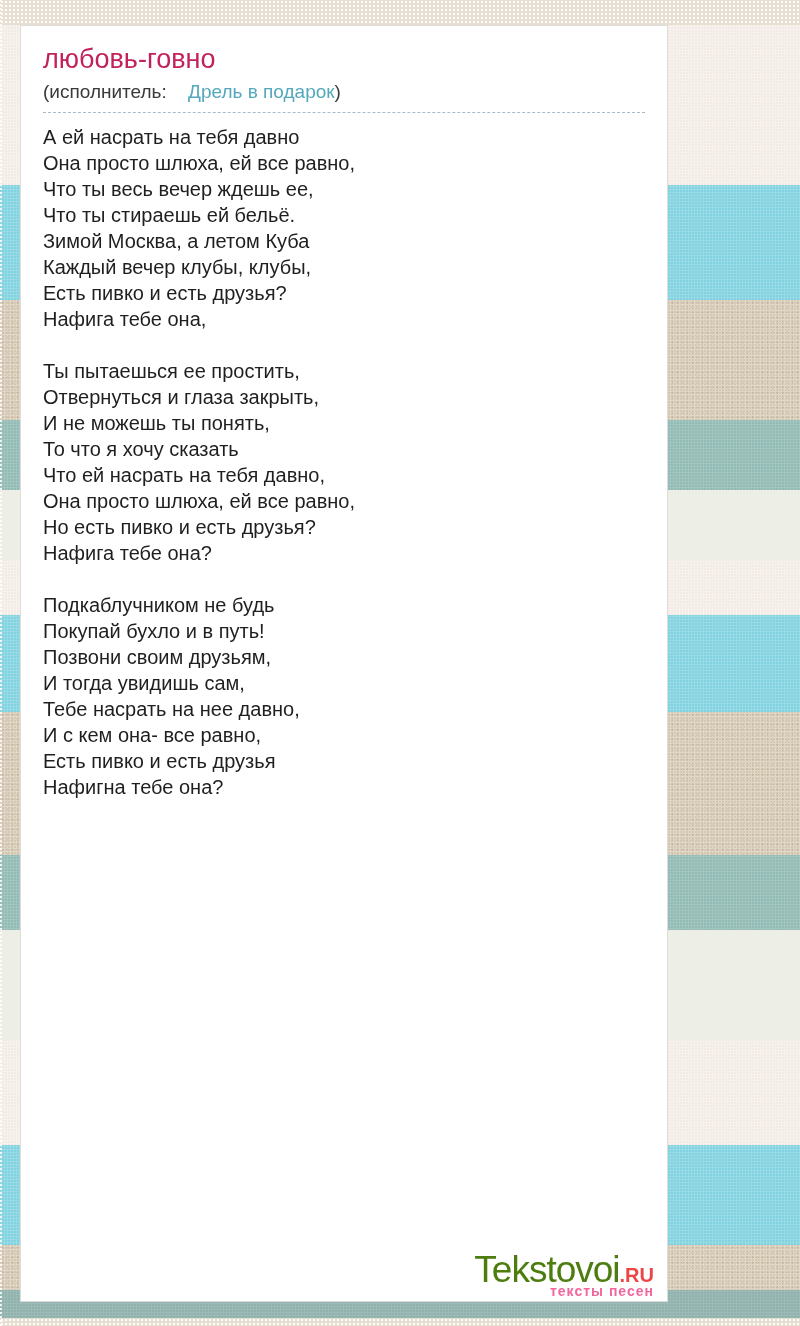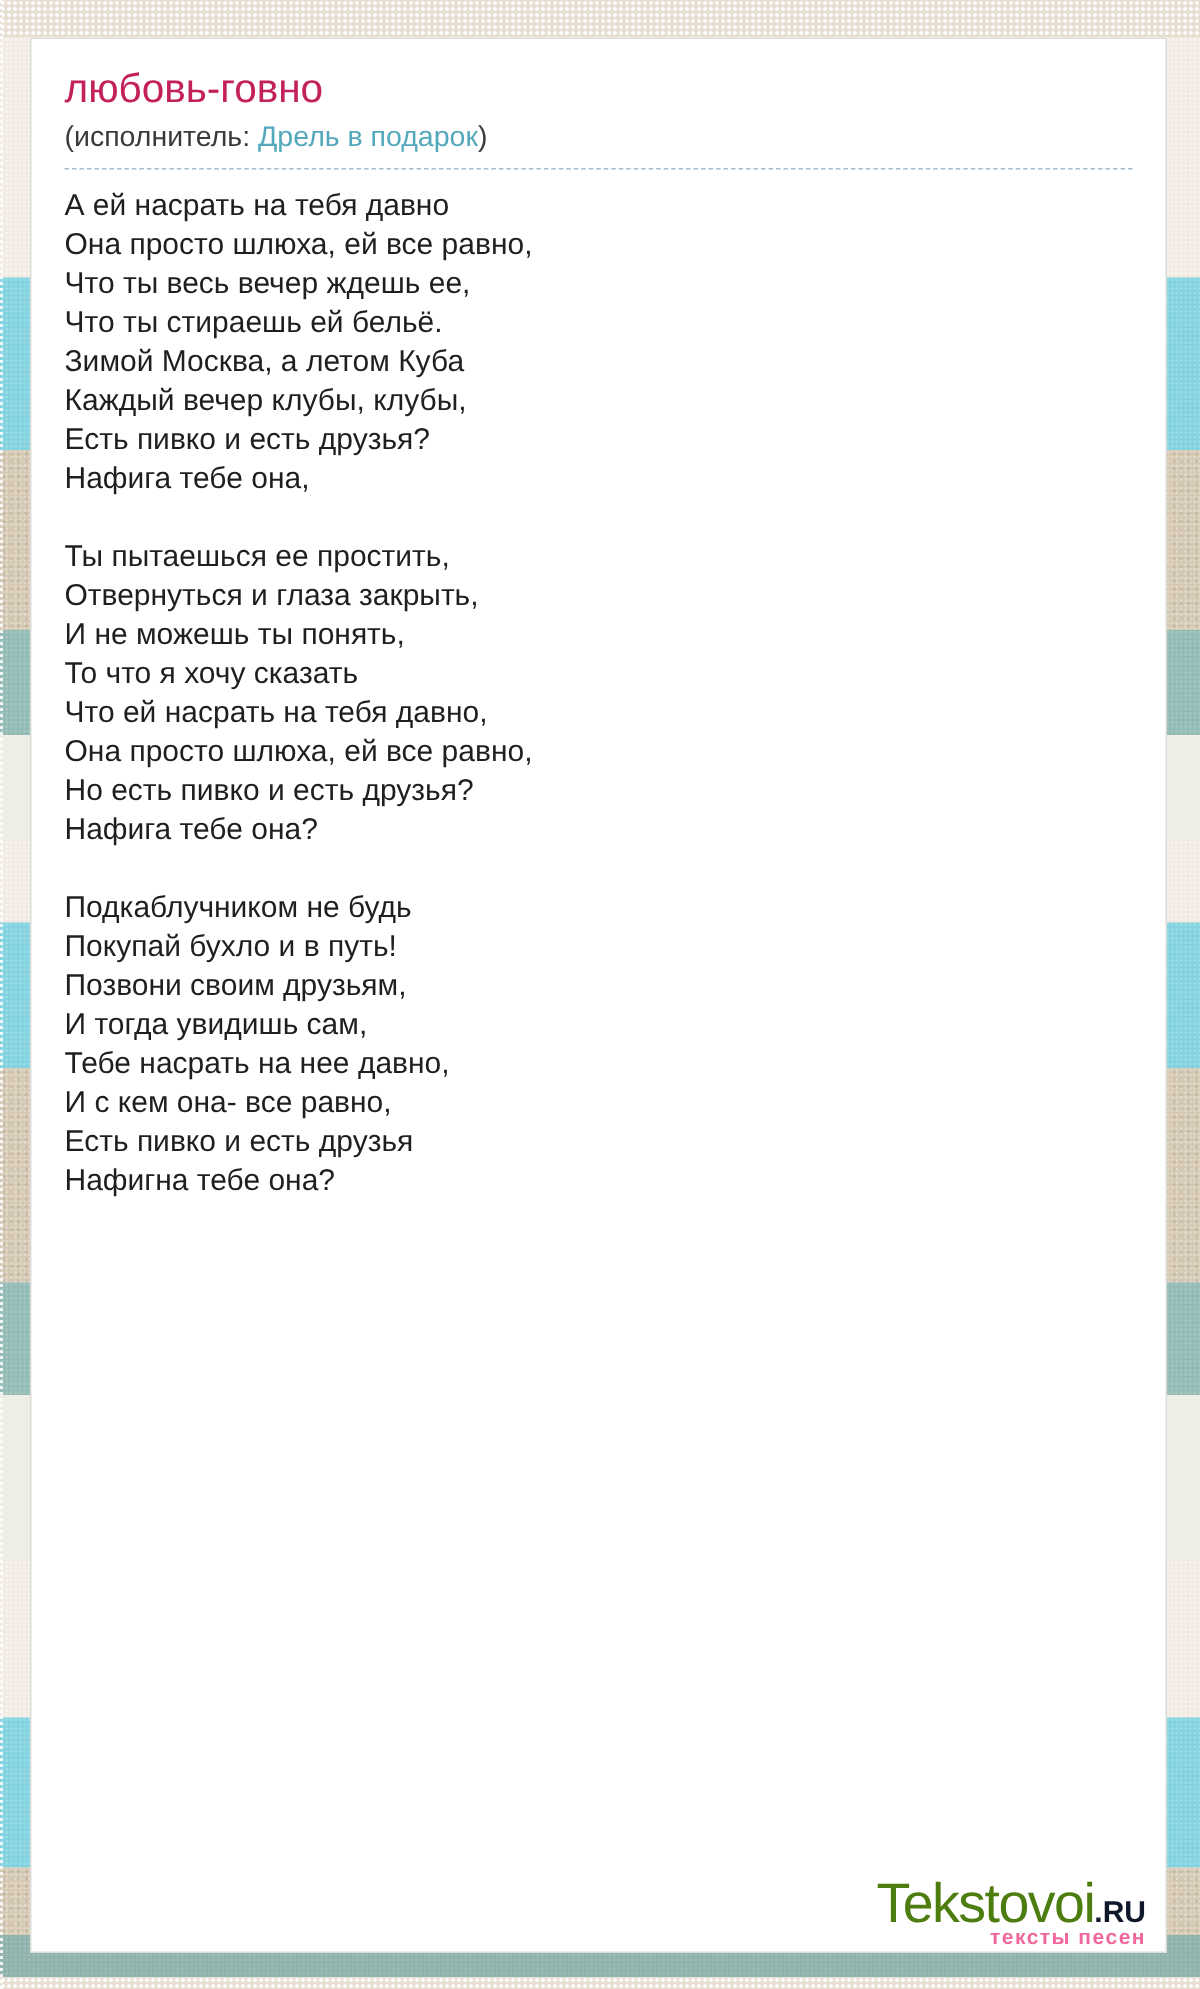--- a/index.html
+++ b/index.html
@@ -28,44 +28,44 @@
     background-image:radial-gradient(circle, rgba(255,255,255,.15) 1px, rgba(255,255,255,0) 1.2px);
     background-size:3px 3px;}
   .s-pale{background-color:#EDEFE7;}
   .s-footer{background-color:#8FB2AC;
     background-image:radial-gradient(circle, rgba(255,255,255,.12) 1px, rgba(255,255,255,0) 1.2px);
     background-size:3px 3px;}
   .edge-dots-left{position:absolute;left:0;top:0;width:2px;height:100%;z-index:2;
     background-image:repeating-linear-gradient(to bottom, rgba(255,255,255,.85) 0 2px, rgba(255,255,255,0) 2px 4px);}
   
   .panel{
-    position:absolute;left:20px;top:25px;width:758px;height:1277px;
+    position:absolute;left:20px;top:25px;width:648px;height:1277px;
     box-sizing:border-box;background:#FFFFFF;border:1px solid #DCDCD8;
     z-index:1;padding:18px 22px 0 22px;
   }
   .song-title{
     margin:0 0 7px 0;font-size:27px;line-height:30px;font-weight:normal;
     color:#C2215C;letter-spacing:0;
   }
   .artist-line{
     font-size:19px;line-height:22px;color:#3A3A3A;
     padding-bottom:9px;border-bottom:1px dashed #A4BCCD;
   }
-  .artist-link{color:#54A8BC;text-decoration:none;cursor:pointer;}
+  .artist-link{color:#54A8BC;text-decoration:none;cursor:pointer;margin-left:16px;}
   .lyrics{margin-top:11px;font-size:20px;line-height:26px;color:#1F1F1F;}
   .stanza{margin:0 0 26px 0;padding:0;}
   
   .logo{
     position:absolute;right:13px;bottom:3px;text-align:right;z-index:3;cursor:pointer;
   }
   .logo-main{
     font-size:37px;line-height:34px;font-weight:normal;color:#4d7c0f;letter-spacing:-1px;
   }
   .logo-tld{
-    font-size:20px;font-weight:bold;color:#0f172a;letter-spacing:0;
+    font-size:20px;font-weight:bold;color:#ef4444;letter-spacing:0;
   }
   .logo-tagline{
     font-size:14px;line-height:13px;font-weight:bold;color:#F0679D;
     margin-top:-2px;letter-spacing:1px;
   }
 </style>
 </head>
 <body>
 
 <div class="bg">

